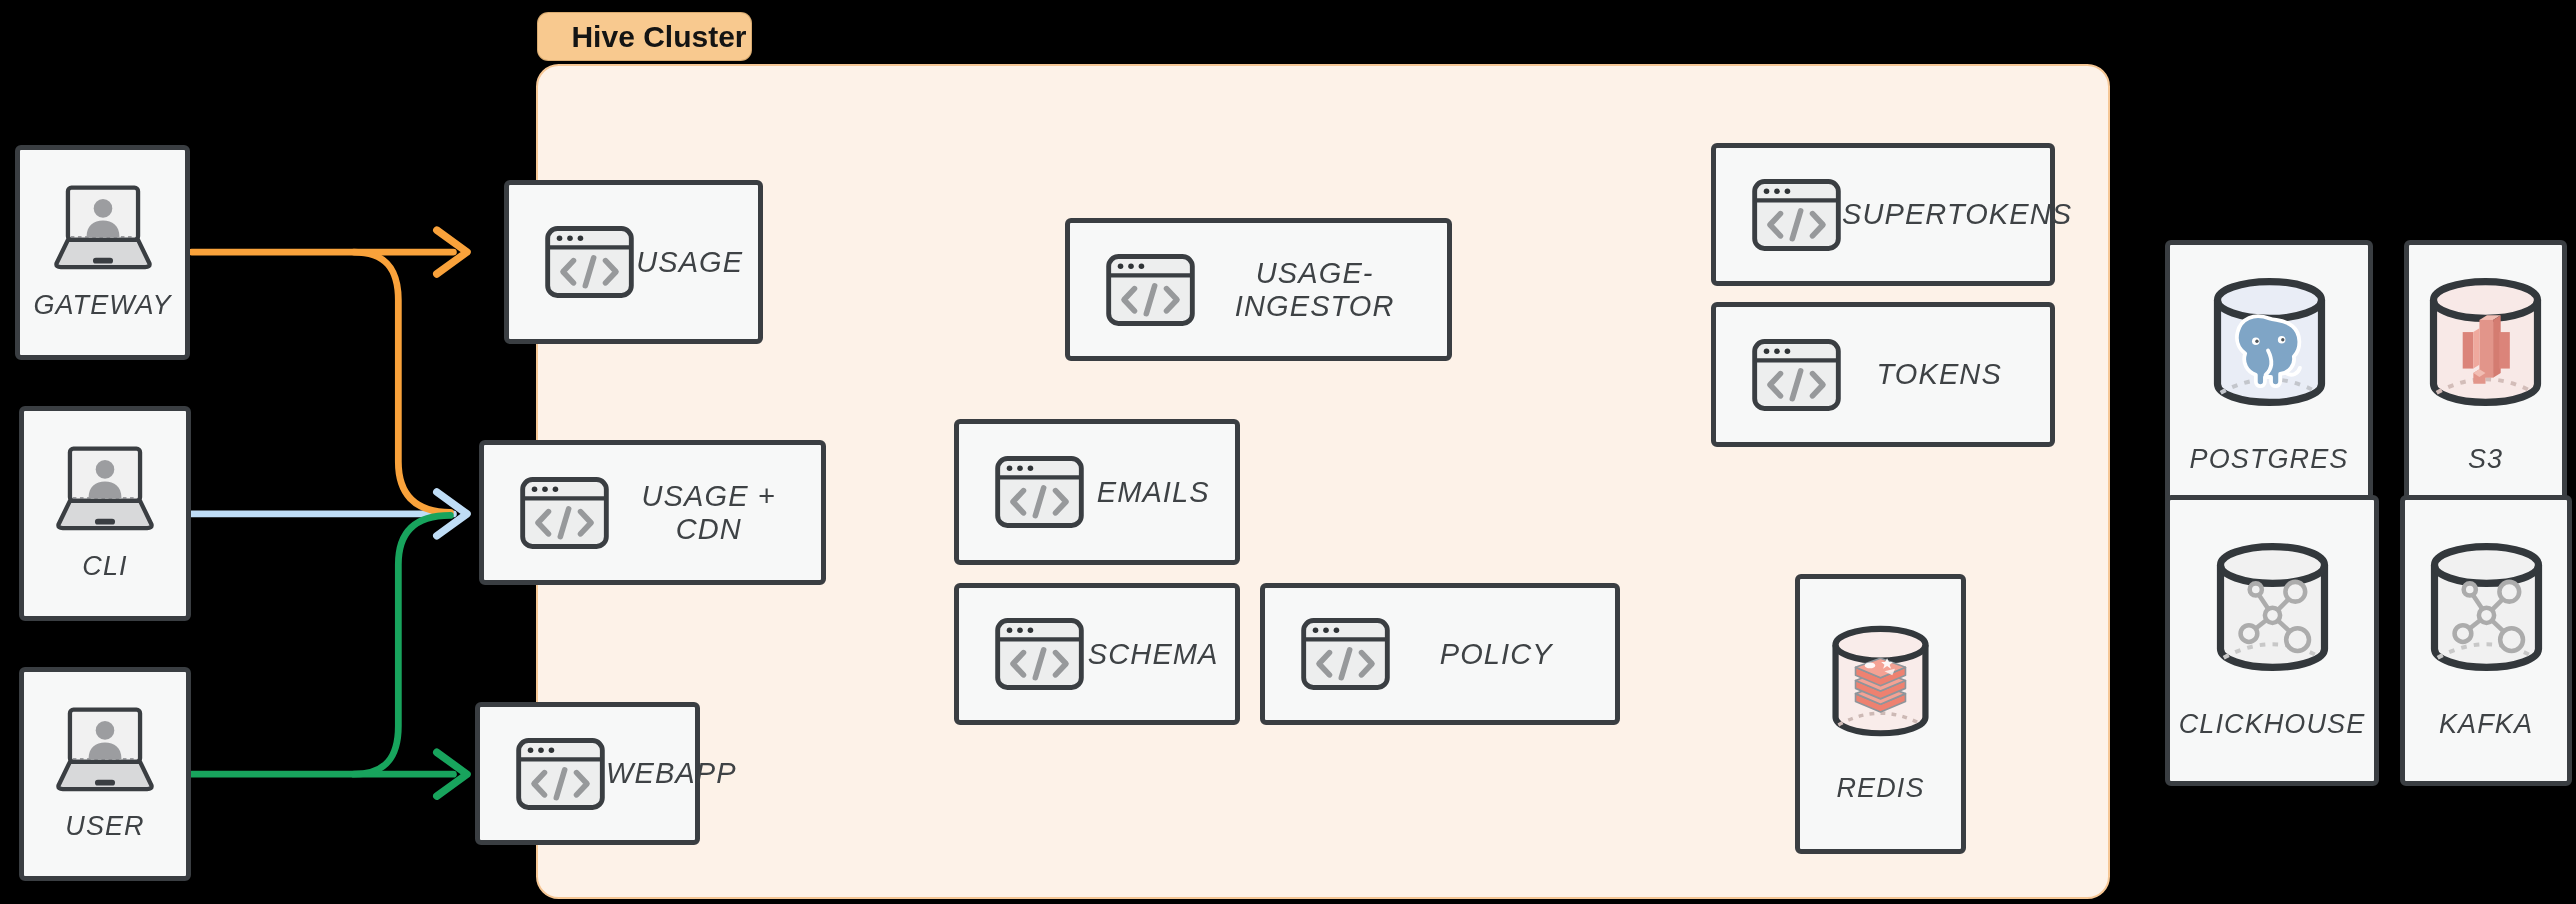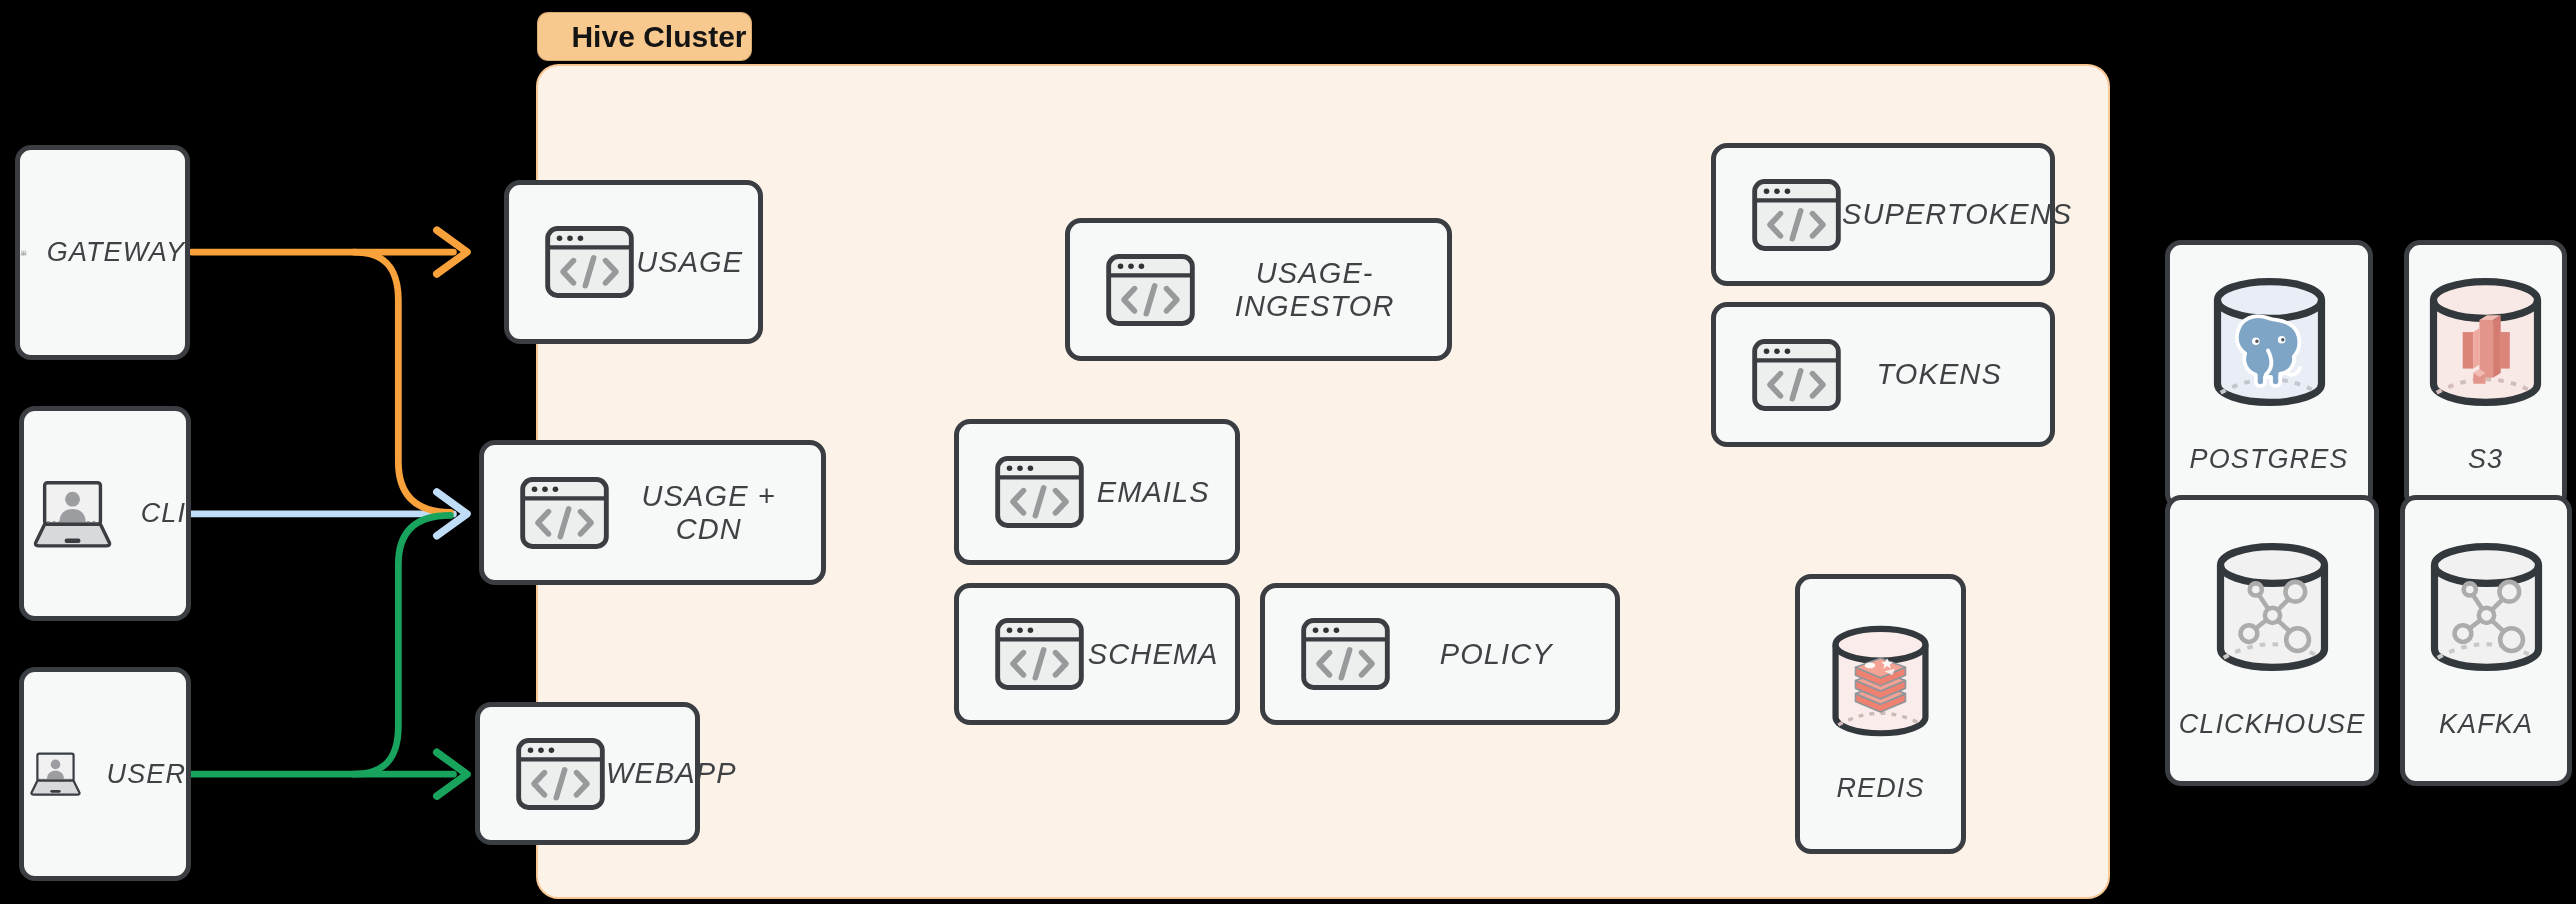--- a/index.html
+++ b/index.html
@@ -12,26 +12,26 @@
            background:#FDF2E8;border:2.3px solid #F6C795;border-radius:22.6px;z-index:1;}
   .badge{position:absolute;left:537px;top:12px;width:184px;height:47px;z-index:4;
          background:#F8C98F;border:1.5px solid rgba(120,80,20,.25);border-radius:11.3px;
          display:flex;align-items:center;justify-content:center;
          font-size:30px;font-weight:600;color:#141414;padding-left:29px;}
 
   
   svg.arrows{position:absolute;left:0;top:0;z-index:2;pointer-events:none;}
 
   
-  .card{position:absolute;background:#F7F8F8;border:5.3px solid #3A3E42;border-radius:16px;
+  .card{position:absolute;background:#F7F8F8;border:5.3px solid #3A3E42;border-radius:6px;
         box-sizing:border-box;z-index:3;}
   .lbl{font-style:italic;color:#3E4245;letter-spacing:1.1px;font-weight:400;}
 
   
-  .actor{display:flex;flex-direction:row;align-items:center;justify-content:center;gap:19.6px;}
+  .actor{display:flex;flex-direction:column;align-items:center;justify-content:center;gap:19.6px;}
   .actor svg.ic{width:122px;height:86px;}
   .actor .lbl{font-size:27px;}
 
   
   .service{display:flex;align-items:center;}
   .service svg.ic{margin-left:35px;width:91px;height:74px;flex:none;}
   .service .lbl{flex:1;text-align:center;padding-right:13.6px;font-size:29px;}
 
   
   .db{display:flex;flex-direction:column;align-items:center;justify-content:center;gap:28px;}

